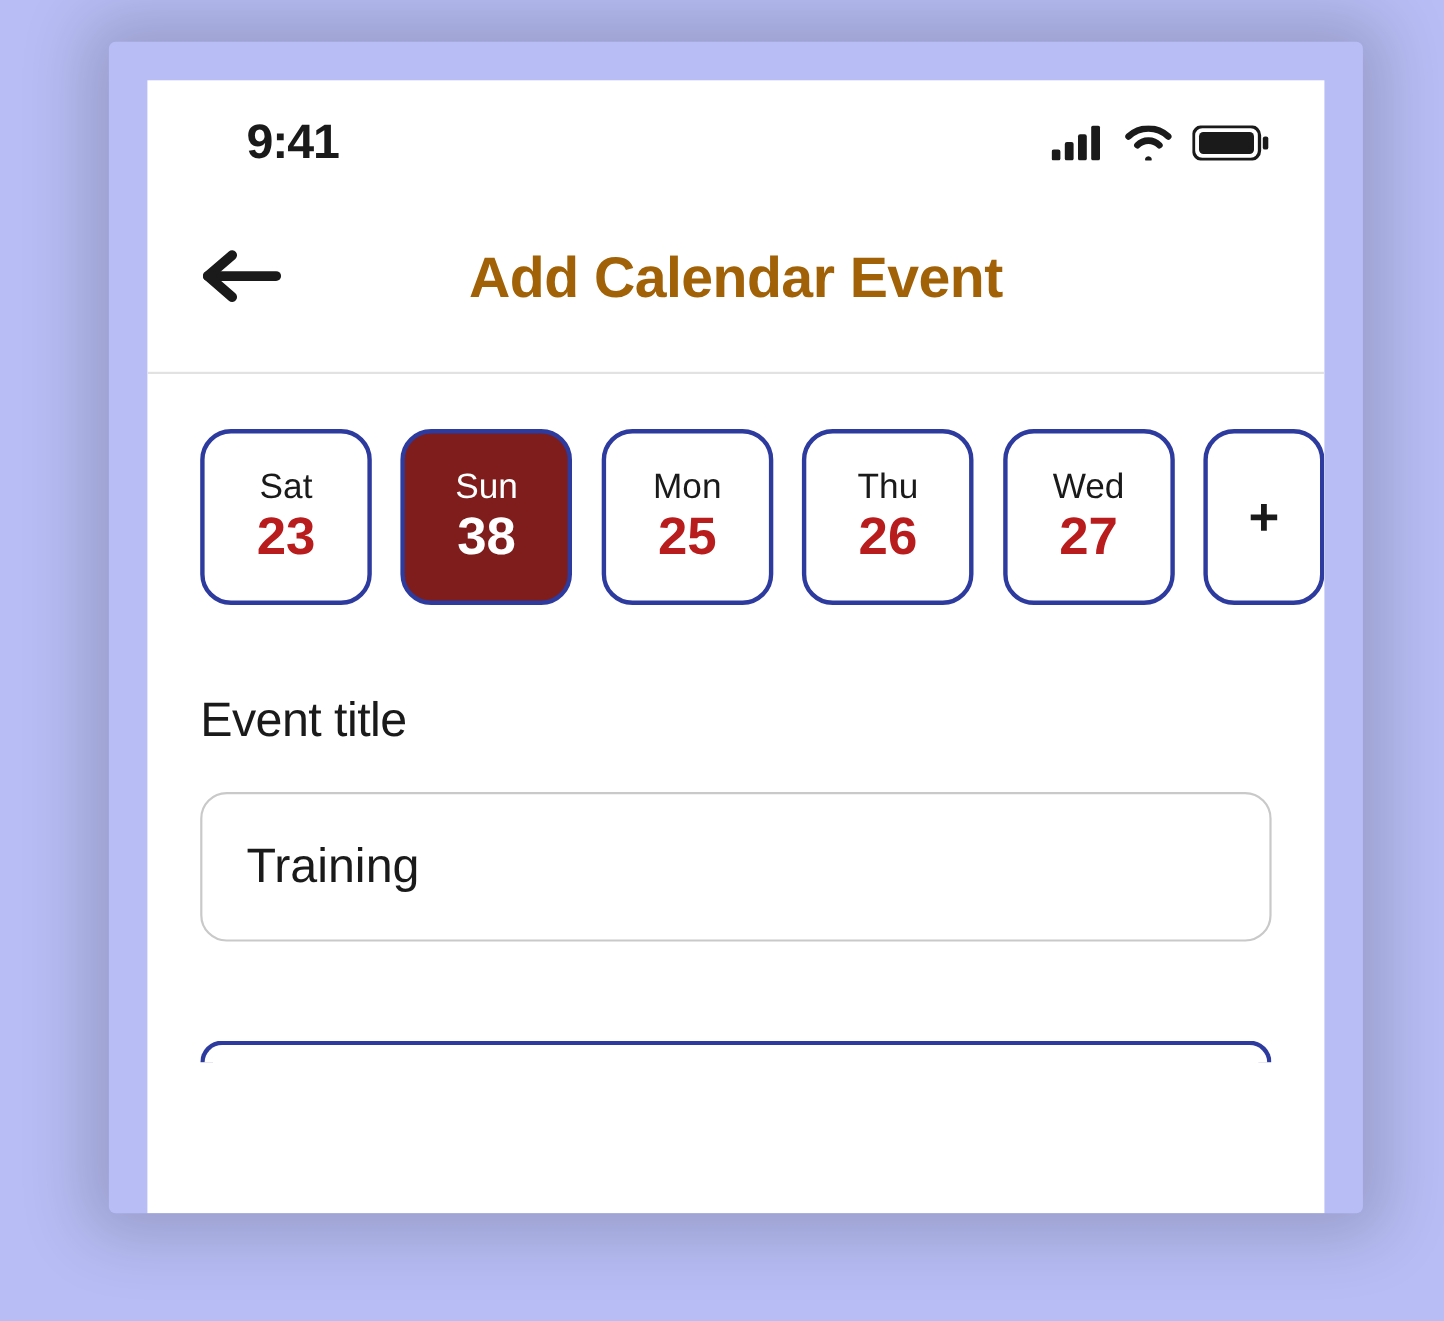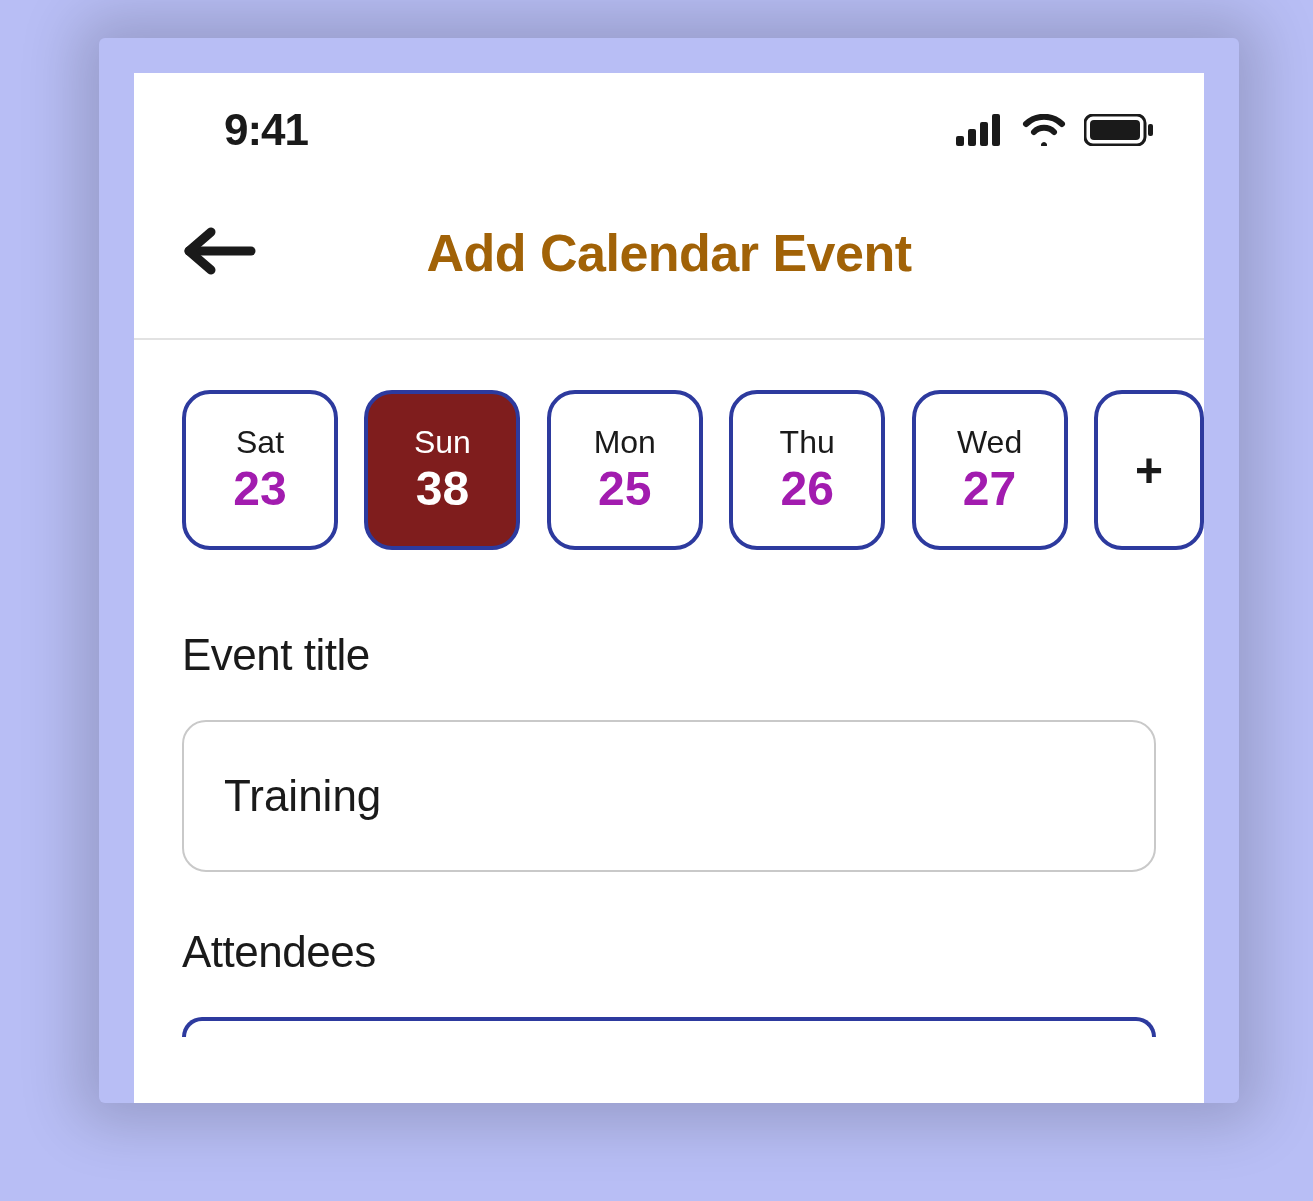--- a/index.html
+++ b/index.html
@@ -92,42 +92,42 @@
     min-width: 110px;
   }
   .date-day {
     font-size: 32px;
     font-weight: 500;
     color: #1a1a1a;
   }
   .date-num {
     font-size: 48px;
     font-weight: 700;
-    color: #a21caf;
+    color: #b91c1c;
   }
   .date-card.selected .date-day,
   .date-card.selected .date-num { color: #fff; }
   .plus-icon {
     font-size: 48px;
     font-weight: 700;
     color: #1a1a1a;
   }
   .form-section {
     padding: 30px 48px 0 48px;
   }
   .form-label {
     font-size: 44px;
     font-weight: 500;
     color: #1a1a1a;
     margin-bottom: 40px;
     letter-spacing: -0.5px;
   }
   .text-input {
     width: 100%;
-    height: 152px;
+    height: 136px;
     border: 2px solid #c9c9c9;
     border-radius: 24px;
     font-size: 44px;
     padding: 0 40px;
     color: #1a1a1a;
     font-family: inherit;
     outline: none;
     margin-bottom: 55px;
   }
   .attendees-box {
@@ -199,18 +199,17 @@
         <div class="date-num">27</div>
       </div>
       <div class="date-card add">
         <div class="plus-icon">+</div>
       </div>
     </div>
 
     <div class="form-section">
       <div class="form-label">Event title</div>
       <input class="text-input" value="Training" style="">
-      <div class="form-label">Attendees</div>
       <div class="attendees-box"></div>
     </div>
 
   </div>
 </div>
 
 </body></html>

